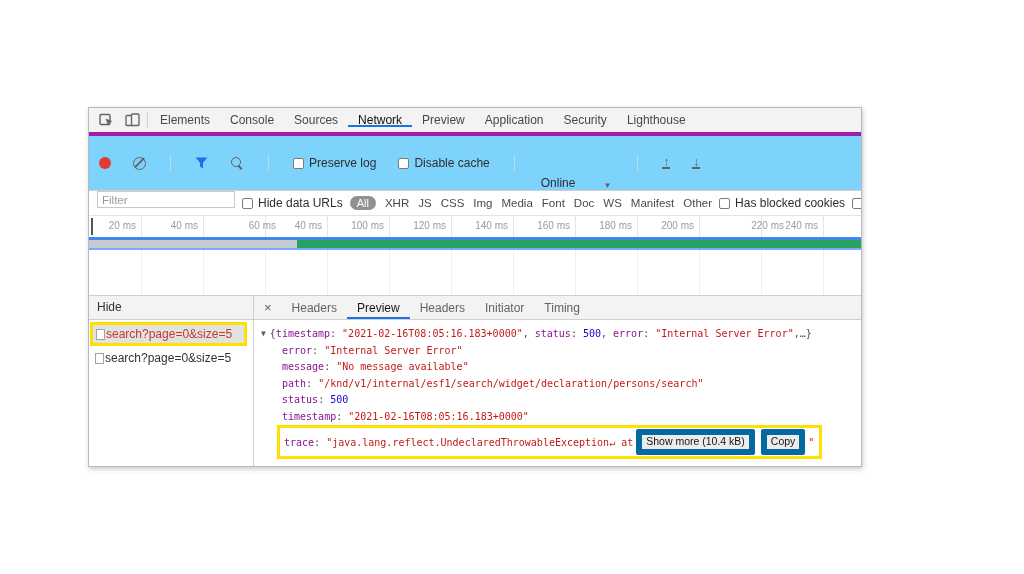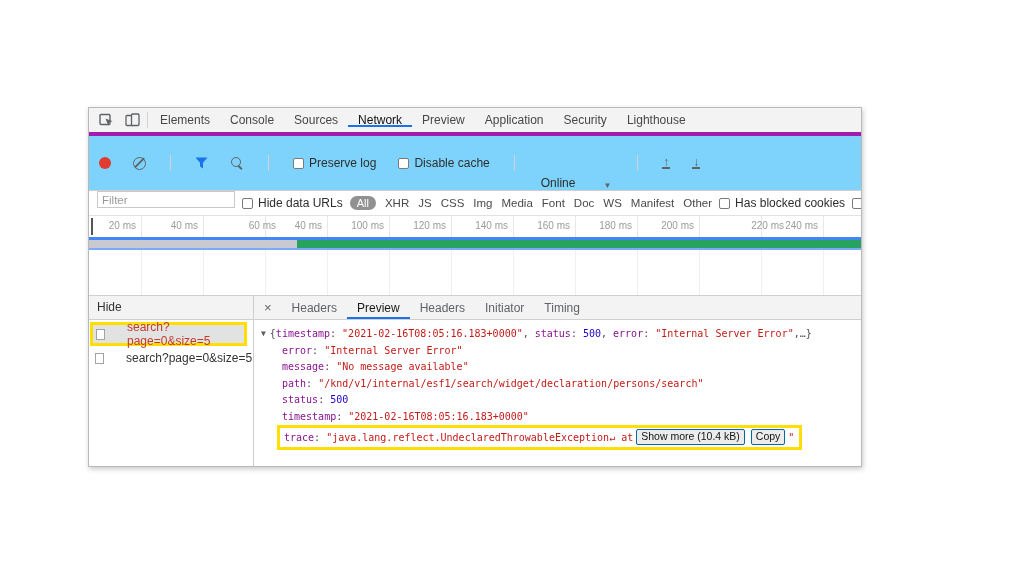--- a/index.html
+++ b/index.html
@@ -64,42 +64,42 @@
   .band-bottom { height:2px; background:#7baaf7; }
 
   
   .waterfall { flex:0 0 46px; position:relative; background:#fff; border-bottom:1px solid #cfcfcf; overflow:hidden; }
   .wfline { position:absolute; top:0; bottom:0; width:1px; background:#efefef; }
 
   
   .main { flex:1; display:flex; min-height:0; }
   .namecol { flex:0 0 165px; border-right:1px solid #cfcfcf; display:flex; flex-direction:column; background:#fff; }
   .name-header { flex:0 0 24px; background:#f3f3f3; border-bottom:1px solid #cfcfcf; line-height:23px; padding-left:8px; color:#333; font-size:12px; }
-  .req-row { height:22px; display:flex; align-items:center; gap:22px; padding-left:6px; font-size:12px; color:#333; }
+  .req-row { height:22px; display:flex; align-items:center; gap:1px; padding-left:6px; font-size:12px; color:#333; }
   .req-row.hl { margin:2px 6px 1px 1px; border:3px solid #ffdf00; background:#e2e2e2; height:24px; padding-left:3px; }
   .req-row.err .req-label { color:#c4392f; }
   .doc-icon { width:9px; height:11px; border:1px solid #a3a3a3; background:#fff; flex:0 0 9px; }
 
   .detail { flex:1; display:flex; flex-direction:column; min-width:0; background:#fff; }
   .detail-tabbar { flex:0 0 24px; background:#f3f3f3; border-bottom:1px solid #cfcfcf; display:flex; align-items:stretch; color:#5f6368; font-size:12px; }
   .close-btn { padding:0 10px; display:flex; align-items:center; font-size:13px; color:#5f6368; }
   .dtab { padding:0 10px; display:flex; align-items:center; }
   .dtab.active { color:#1a1a1a; box-shadow:inset 0 -2px 0 #1a73e8; }
 
   
   .preview { flex:1; font-family:"DejaVu Sans Mono",monospace; font-size:10px; padding:6px 6px 0 7px; line-height:16.5px; overflow:hidden; }
   .jline { white-space:nowrap; }
   .jline.nested { padding-left:21px; }
   .tri { display:inline-block; font-size:8px; color:#5c5c5c; margin-right:4px; vertical-align:1px; }
   .seg-k { color:#881391; }
   .seg-s { color:#c41a16; }
   .seg-n { color:#1c00cf; }
   .seg-p { color:#4d4d4d; }
   .seg-r { color:#c41a16; }
-  .seg-b { background:#ececec; border:1px solid #0369a1; border-radius:2px; padding:0 4px; margin:0 3px; color:#141414;
+  .seg-b { background:#ececec; border:6px solid #0369a1; border-radius:2px; padding:0 4px; margin:0 3px; color:#141414;
            font-family:"Liberation Sans",sans-serif; font-size:10.5px; display:inline-block; line-height:13.5px; vertical-align:0.5px; }
   .hl-box { display:inline-block; border:3px solid #ffdf00; padding:1px 5px 1px 4px; margin-left:-5px; }
 </style>
 </head>
 <body>
 
 <div class="canvas">
 
   <div class="devtools">
 

